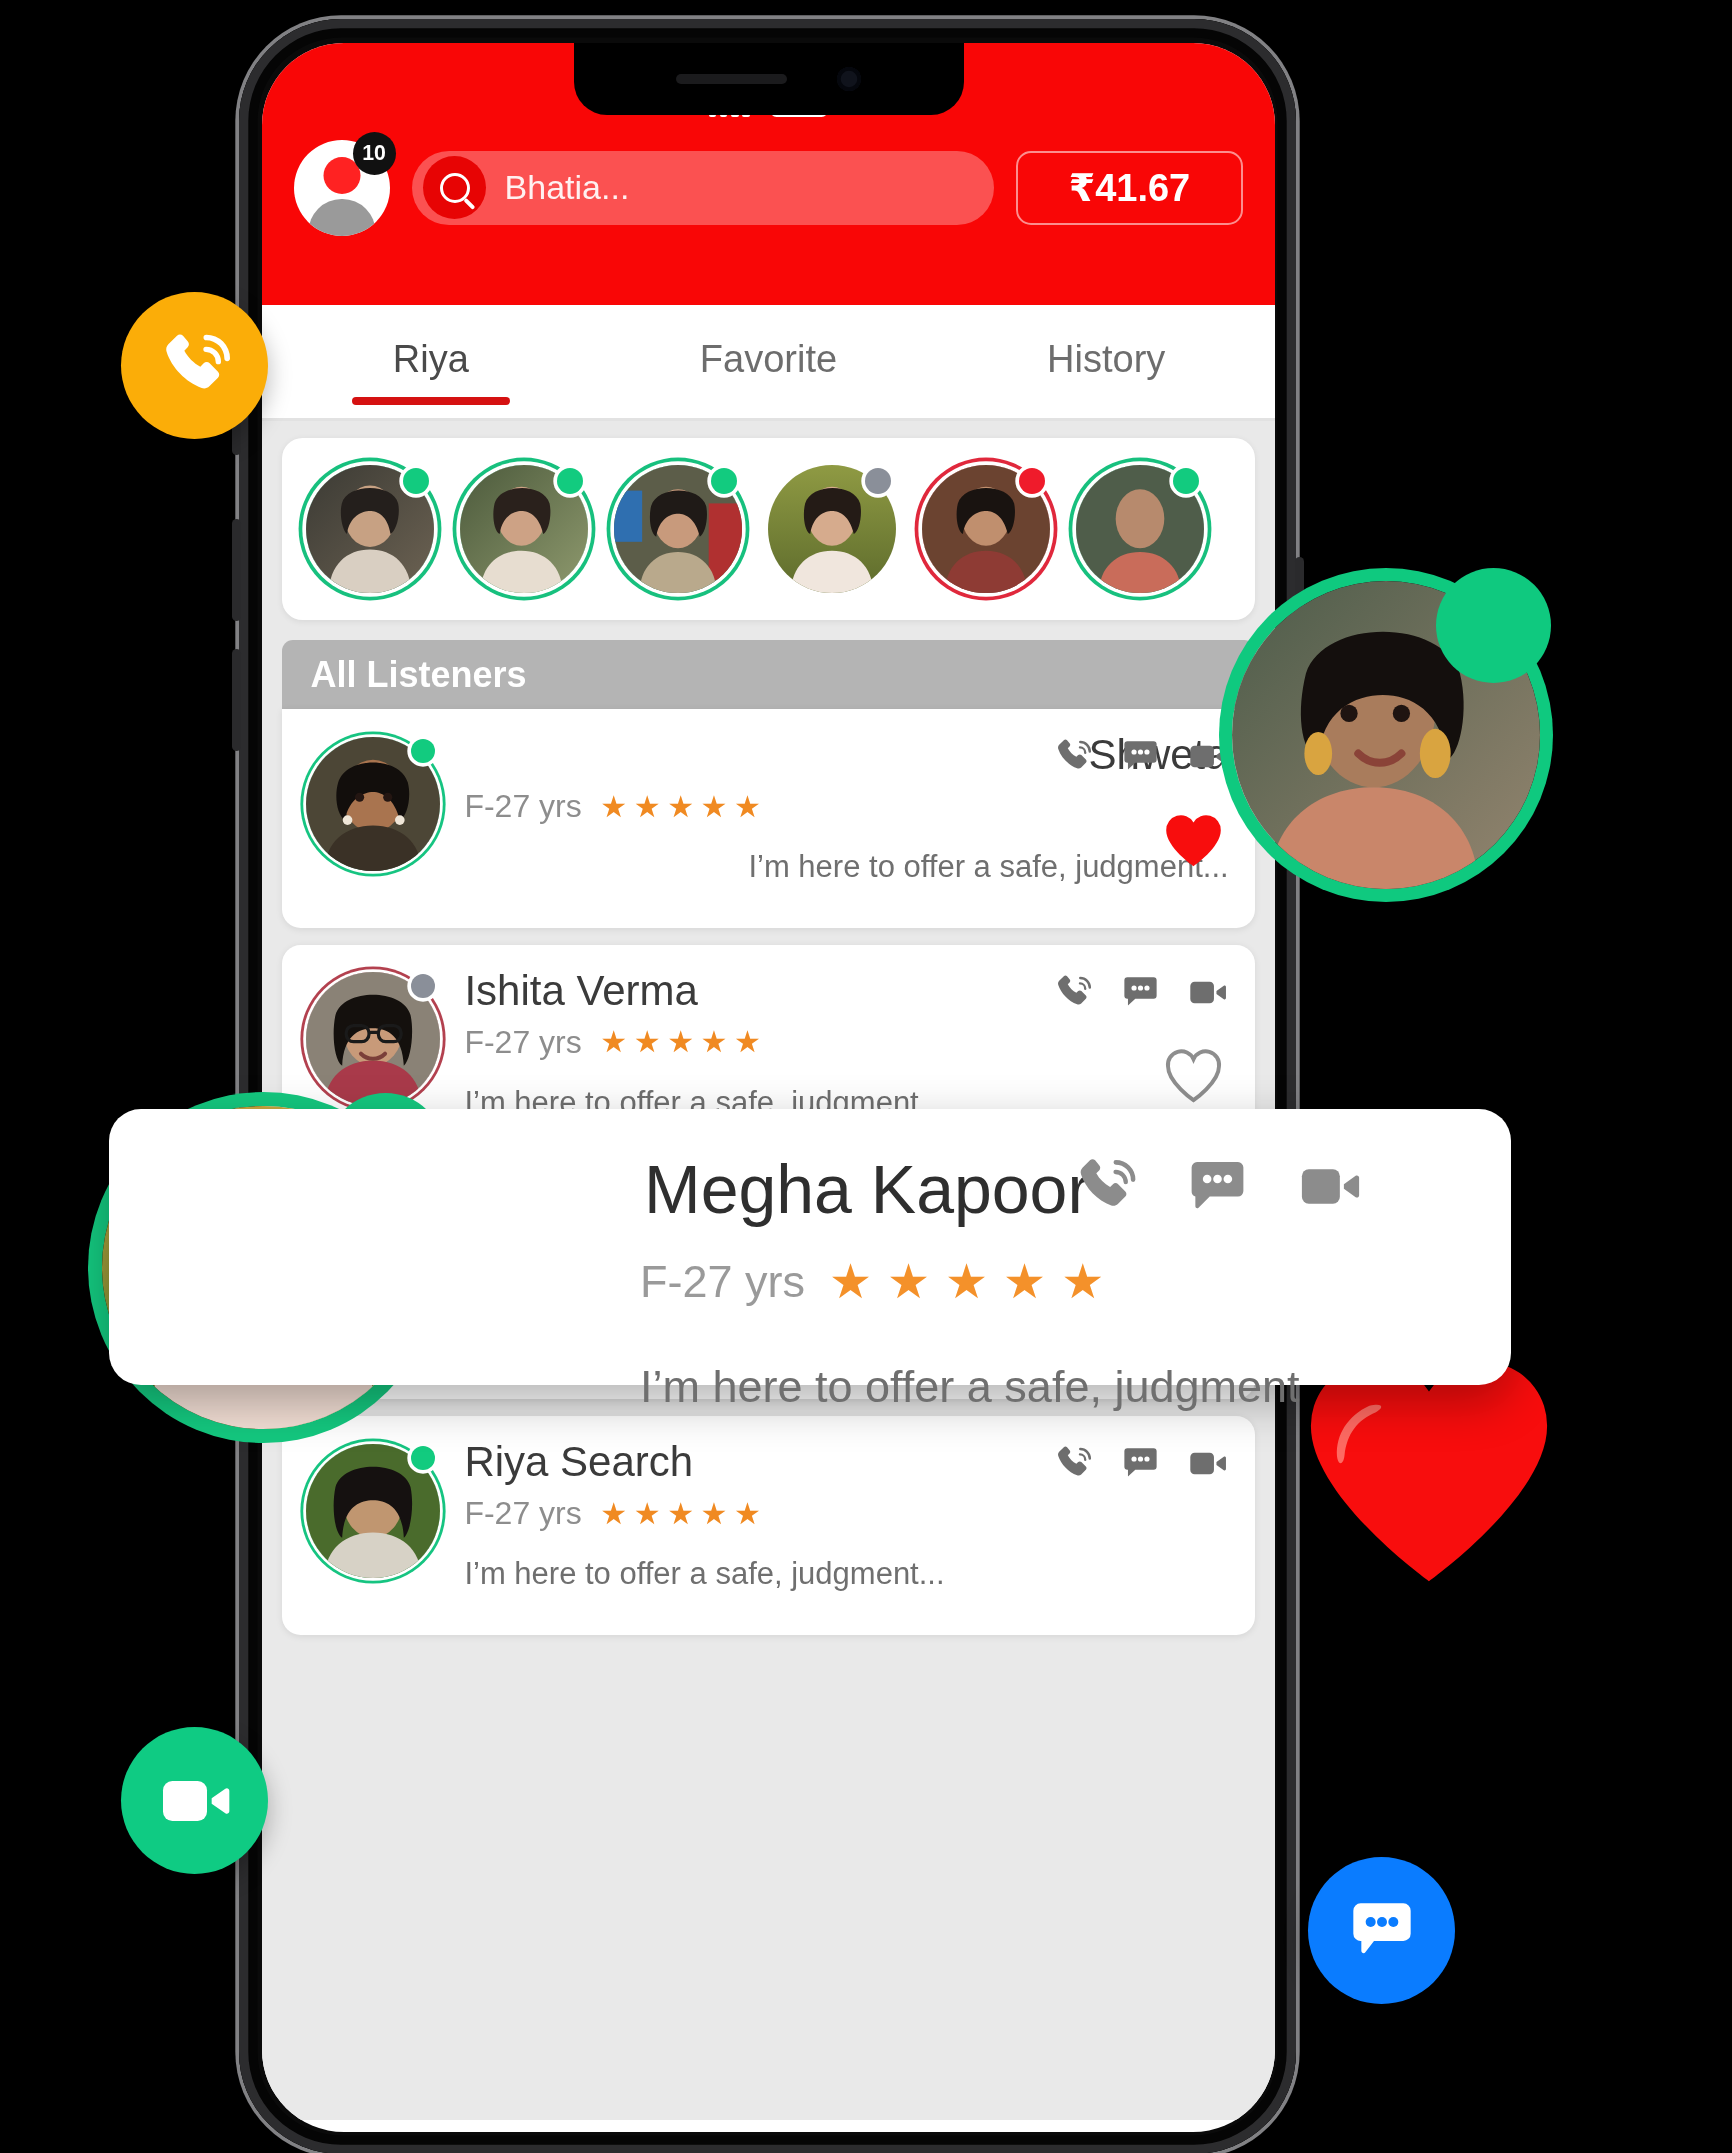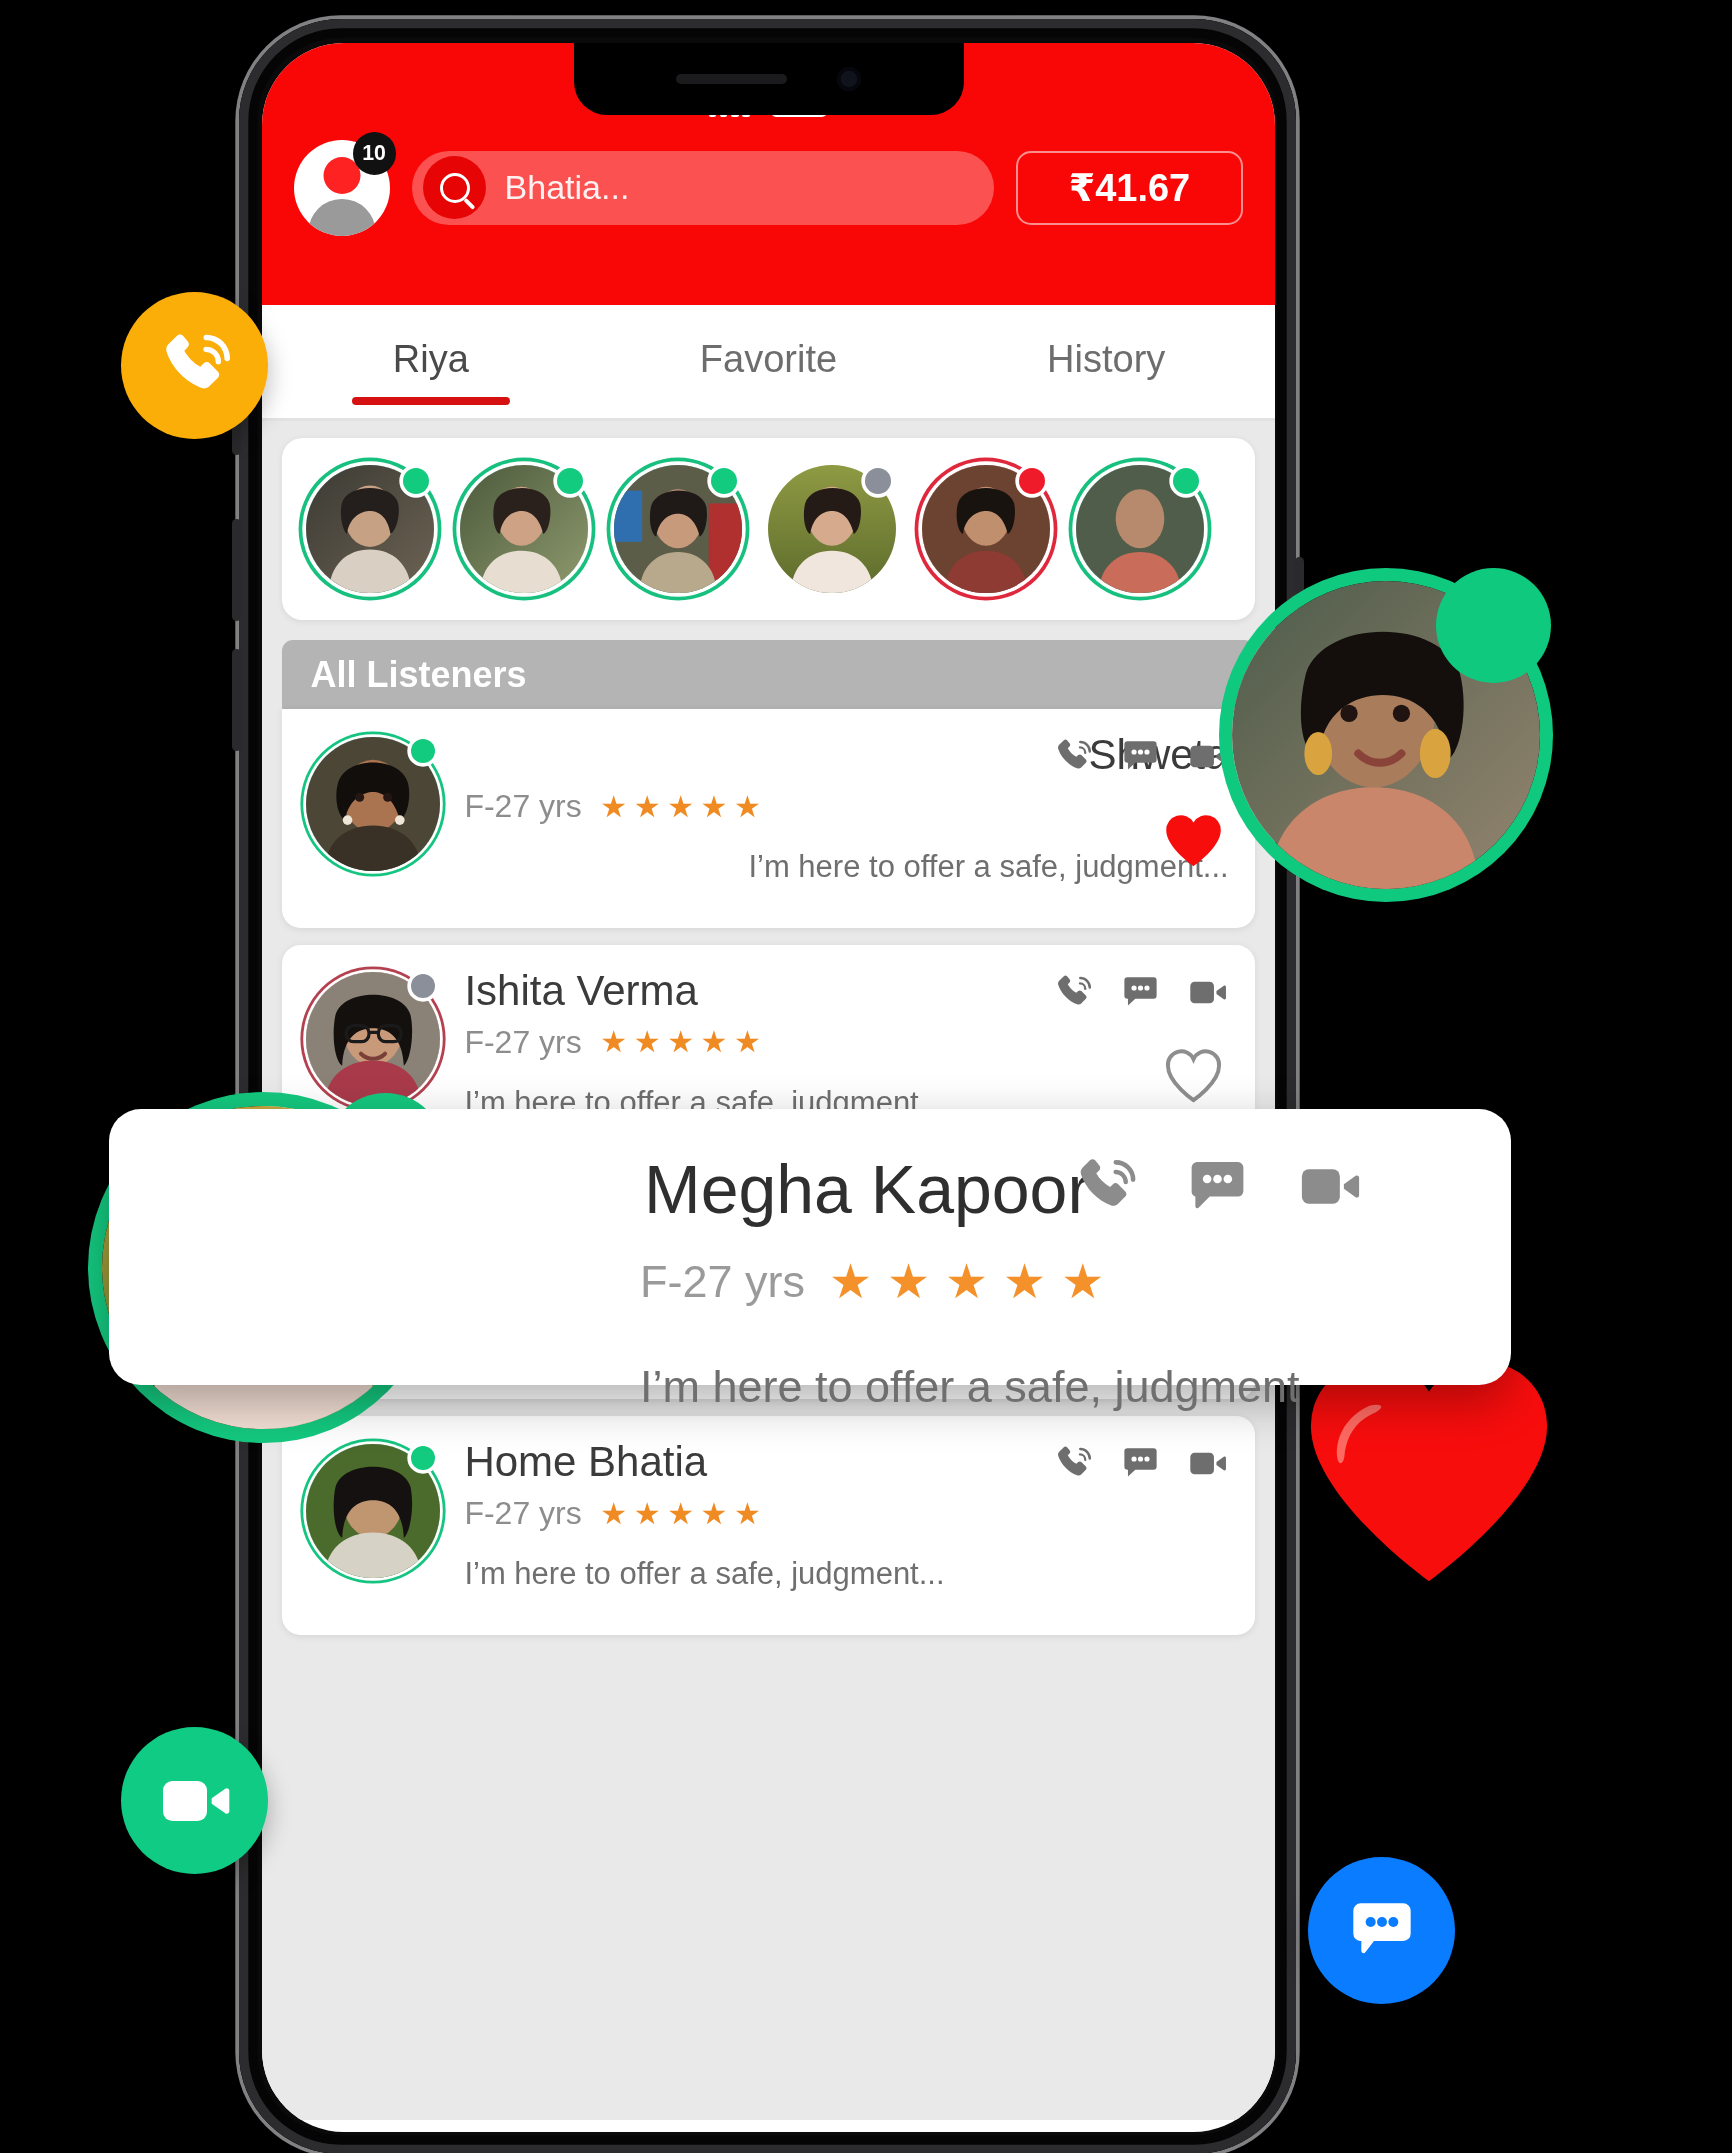--- a/index.html
+++ b/index.html
@@ -497,21 +497,21 @@
             <svg class="photo" viewBox="0 0 100 100">
                 <rect width="100" height="100" fill="#4a6b2c"></rect>
                 <ellipse cx="50" cy="44" rx="22" ry="26" fill="#c09670"></ellipse>
                 <path d="M14 100c0-22 16-34 36-34s36 12 36 34z" fill="#d7d2c6"></path>
                 <path d="M22 32c6-20 50-20 56 0 3 14 0 34-5 38-1-22-12-28-23-28s-22 6-23 28c-6-4-8-24-5-38z" fill="#151110"></path>
               </svg>
           </div>
           <div class="lpic-dot"></div>
         </div>
         <div class="lbody">
-          <div class="lname">Home Bhatia</div>
+          <div class="lname">Riya Search</div>
           <div class="lmeta">
             <div class="lage">F-27 yrs</div>
             <div class="stars">
               <span>★</span>
                 <span>★</span>
                 <span>★</span>
                 <span>★</span>
                 <span>★</span>
             </div>
           </div>

